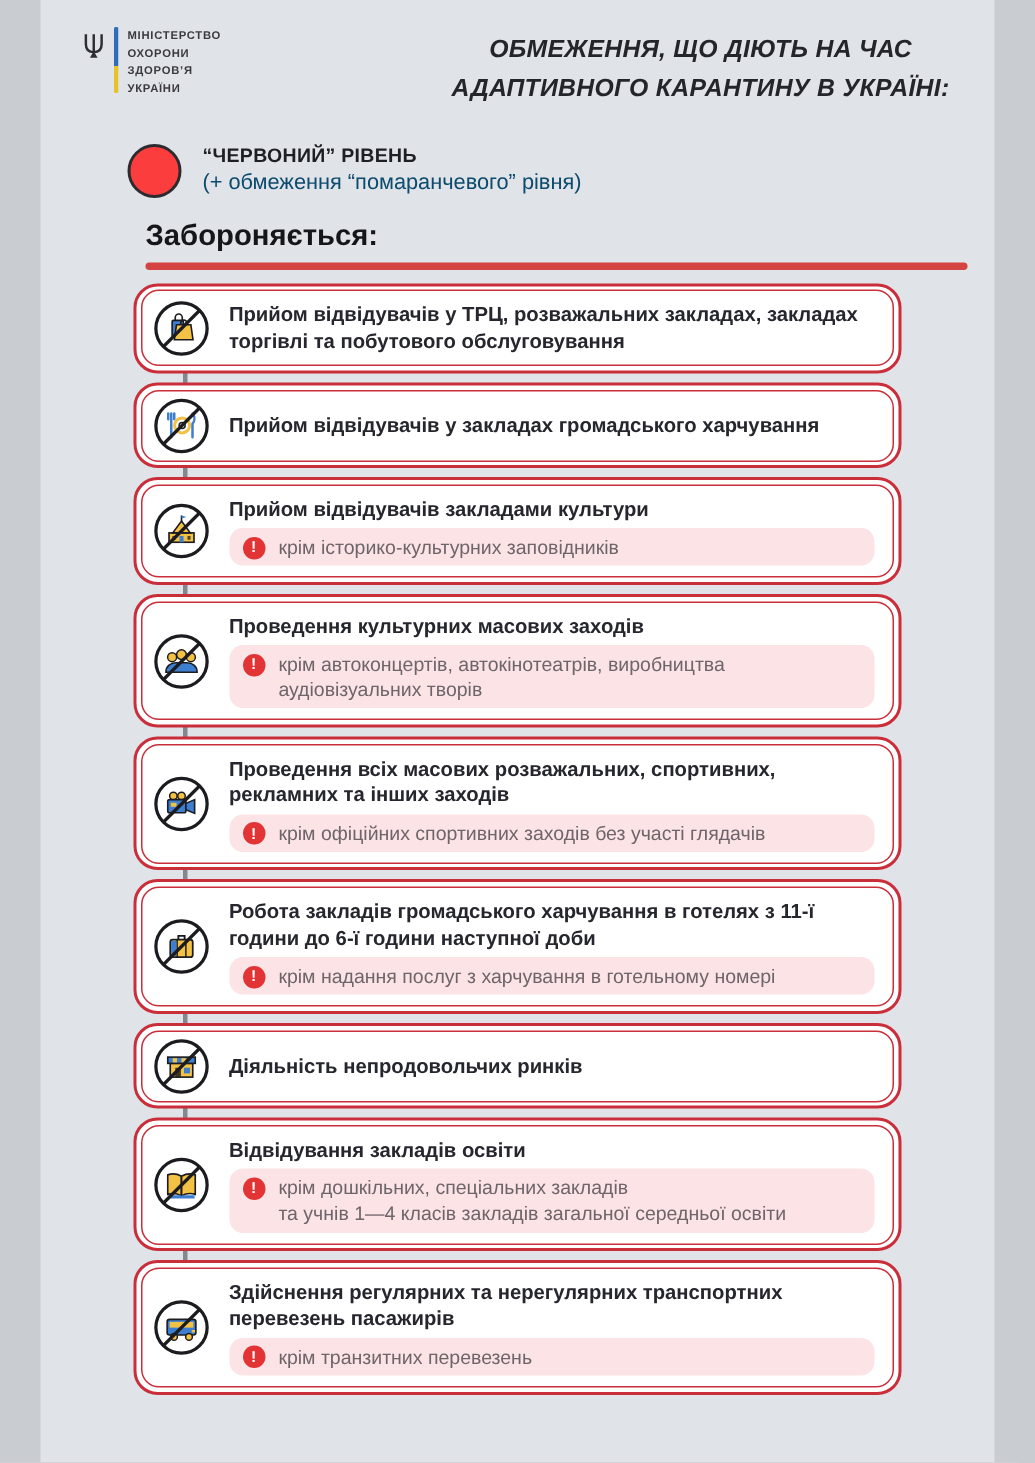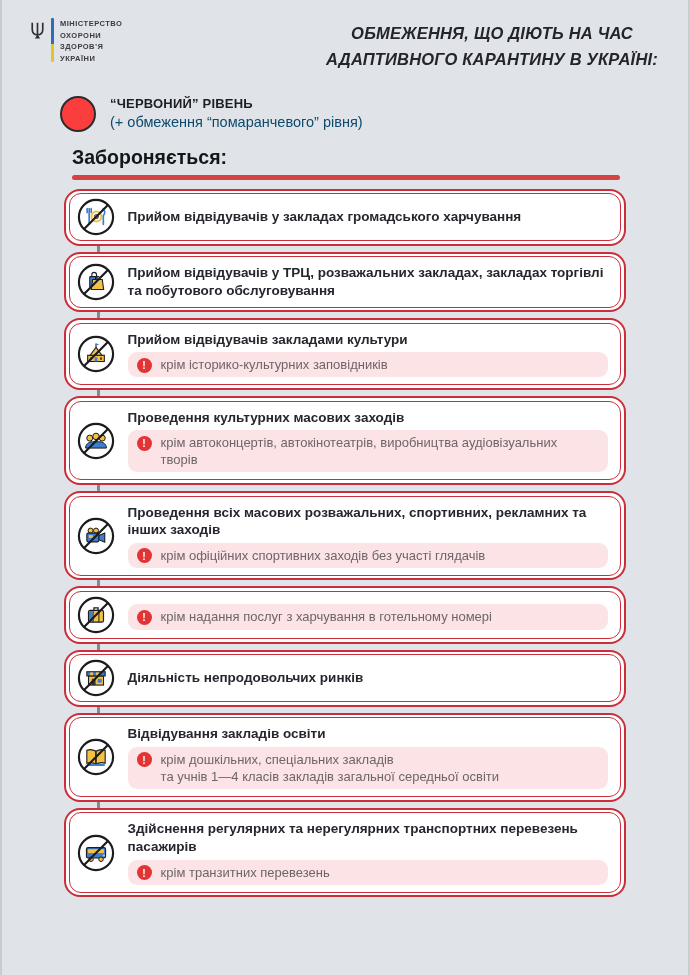--- a/index.html
+++ b/index.html
@@ -1,18 +1,18 @@
 <!DOCTYPE html>
 <html><head>
 <meta charset="utf-8">
 <style>
   * { margin:0; padding:0; box-sizing:border-box; }
   html,body { background:#c9ccd1; }
   .page {
-    width:686px; height:975px; background:#e0e3e7; position:relative;
+    width:636px; height:975px; background:#e0e3e7; position:relative;
     font-family:"Liberation Sans", sans-serif; color:#26262e;
     display:flex; flex-direction:column; overflow:hidden; margin:0 auto;
   }
   
   .top { display:flex; justify-content:space-between; align-items:flex-start; padding:18px 30px 0 28px; }
   .logo { display:flex; gap:6px; align-items:flex-start; }
   .trident { width:15px; height:24px; margin-top:1px; }
   .logo-divider { width:3px; height:44px; display:flex; flex-direction:column; border-radius:1px; overflow:hidden; }
   .logo-divider .b { flex:6; background:#2f6db6; }
   .logo-divider .y { flex:4; background:#e8c229; }
@@ -78,44 +78,44 @@
   <div class="section-heading">Забороняється:</div>
   <div class="heading-rule"></div>
 
   <div class="list">
     <div class="connector"></div>
 
     <div class="card">
         <div class="card-inner">
       <svg class="icon" viewBox="0 0 48 48">
         <circle cx="24" cy="24" r="20.5" fill="#fff" stroke="#1c1c20" stroke-width="2.6"></circle>
+        <rect x="16.5" y="17.5" width="9" height="13" rx="1" fill="#3d7ed0" stroke="#1c1c20" stroke-width="1.3"></rect>
+        <path d="M19 17.5v-2.3a2.8 2.8 0 0 1 5.6 0v2.3" fill="none" stroke="#1c1c20" stroke-width="1.3"></path>
+        <polygon points="20,21 31.5,21 33.2,33 18.3,33" fill="#f3c244" stroke="#1c1c20" stroke-width="1.3"></polygon>
+        <path d="M23.4 21v-1.4a2.4 2.4 0 0 1 4.8 0V21" fill="none" stroke="#1c1c20" stroke-width="1.3"></path>
+        <line x1="10" y1="38" x2="38" y2="10" stroke="#1c1c20" stroke-width="2.6" stroke-linecap="round"></line>
+      </svg>
+      <div class="texts">
+            <div class="title">Прийом відвідувачів у ТРЦ, розважальних закладах, закладах торгівлі та побутового обслуговування</div>
+          </div>
+    </div>
+      </div>
+
+    <div class="card">
+        <div class="card-inner">
+      <svg class="icon" viewBox="0 0 48 48">
+        <circle cx="24" cy="24" r="20.5" fill="#fff" stroke="#1c1c20" stroke-width="2.6"></circle>
         <path d="M15.8 14v6M13.4 14v4.5M18.2 14v4.5M15.8 20v13" stroke="#3d7ed0" stroke-width="2" fill="none" stroke-linecap="round"></path>
         <circle cx="24.5" cy="23.5" r="6" fill="none" stroke="#f3c244" stroke-width="2.4"></circle>
         <circle cx="24.5" cy="23.5" r="2.4" fill="none" stroke="#1c1c20" stroke-width="1.2"></circle>
         <path d="M32.8 14c2 2.6 2 6 0 8.2V33" stroke="#3d7ed0" stroke-width="2" fill="none" stroke-linecap="round"></path>
         <line x1="10" y1="38" x2="38" y2="10" stroke="#1c1c20" stroke-width="2.6" stroke-linecap="round"></line>
       </svg>
       <div class="texts">
             <div class="title">Прийом відвідувачів у закладах громадського харчування</div>
-          </div>
-    </div>
-      </div>
-
-    <div class="card">
-        <div class="card-inner">
-      <svg class="icon" viewBox="0 0 48 48">
-        <circle cx="24" cy="24" r="20.5" fill="#fff" stroke="#1c1c20" stroke-width="2.6"></circle>
-        <rect x="16.5" y="17.5" width="9" height="13" rx="1" fill="#3d7ed0" stroke="#1c1c20" stroke-width="1.3"></rect>
-        <path d="M19 17.5v-2.3a2.8 2.8 0 0 1 5.6 0v2.3" fill="none" stroke="#1c1c20" stroke-width="1.3"></path>
-        <polygon points="20,21 31.5,21 33.2,33 18.3,33" fill="#f3c244" stroke="#1c1c20" stroke-width="1.3"></polygon>
-        <path d="M23.4 21v-1.4a2.4 2.4 0 0 1 4.8 0V21" fill="none" stroke="#1c1c20" stroke-width="1.3"></path>
-        <line x1="10" y1="38" x2="38" y2="10" stroke="#1c1c20" stroke-width="2.6" stroke-linecap="round"></line>
-      </svg>
-      <div class="texts">
-            <div class="title">Прийом відвідувачів у ТРЦ, розважальних закладах, закладах торгівлі та побутового обслуговування</div>
           </div>
     </div>
       </div>
 
     <div class="card">
         <div class="card-inner">
       <svg class="icon" viewBox="0 0 48 48">
         <circle cx="24" cy="24" r="20.5" fill="#fff" stroke="#1c1c20" stroke-width="2.6"></circle>
         <rect x="14" y="25.5" width="20" height="7.5" fill="#f3c244" stroke="#1c1c20" stroke-width="1.3"></rect>
         <polygon points="24,16 31,25.5 17,25.5" fill="#f3c244" stroke="#1c1c20" stroke-width="1.3"></polygon>
@@ -182,20 +182,21 @@
         <div class="card-inner">
       <svg class="icon" viewBox="0 0 48 48">
         <circle cx="24" cy="24" r="20.5" fill="#fff" stroke="#1c1c20" stroke-width="2.6"></circle>
         <path d="M21.5 18.5v-3h5v3" fill="none" stroke="#1c1c20" stroke-width="1.5"></path>
         <rect x="15" y="18.5" width="18" height="14" rx="2" fill="#f3c244" stroke="#1c1c20" stroke-width="1.4"></rect>
         <path d="M20.5 18.5v14M27.5 18.5v14" stroke="#1c1c20" stroke-width="1.2"></path>
         <rect x="15.7" y="19.2" width="4.2" height="12.6" rx="1.5" fill="#3d7ed0"></rect>
         <line x1="10" y1="38" x2="38" y2="10" stroke="#1c1c20" stroke-width="2.6" stroke-linecap="round"></line>
       </svg>
       <div class="texts">
+        <div class="title">Робота закладів громадського харчування в готелях з 11-ї години до 6-ї години наступної доби</div>
         <div class="note">
           <div class="excl">!</div>
           <div class="note-text">крім надання послуг з харчування в готельному номері</div>
         </div>
       </div>
     </div>
       </div>
 
     <div class="card">
         <div class="card-inner">

